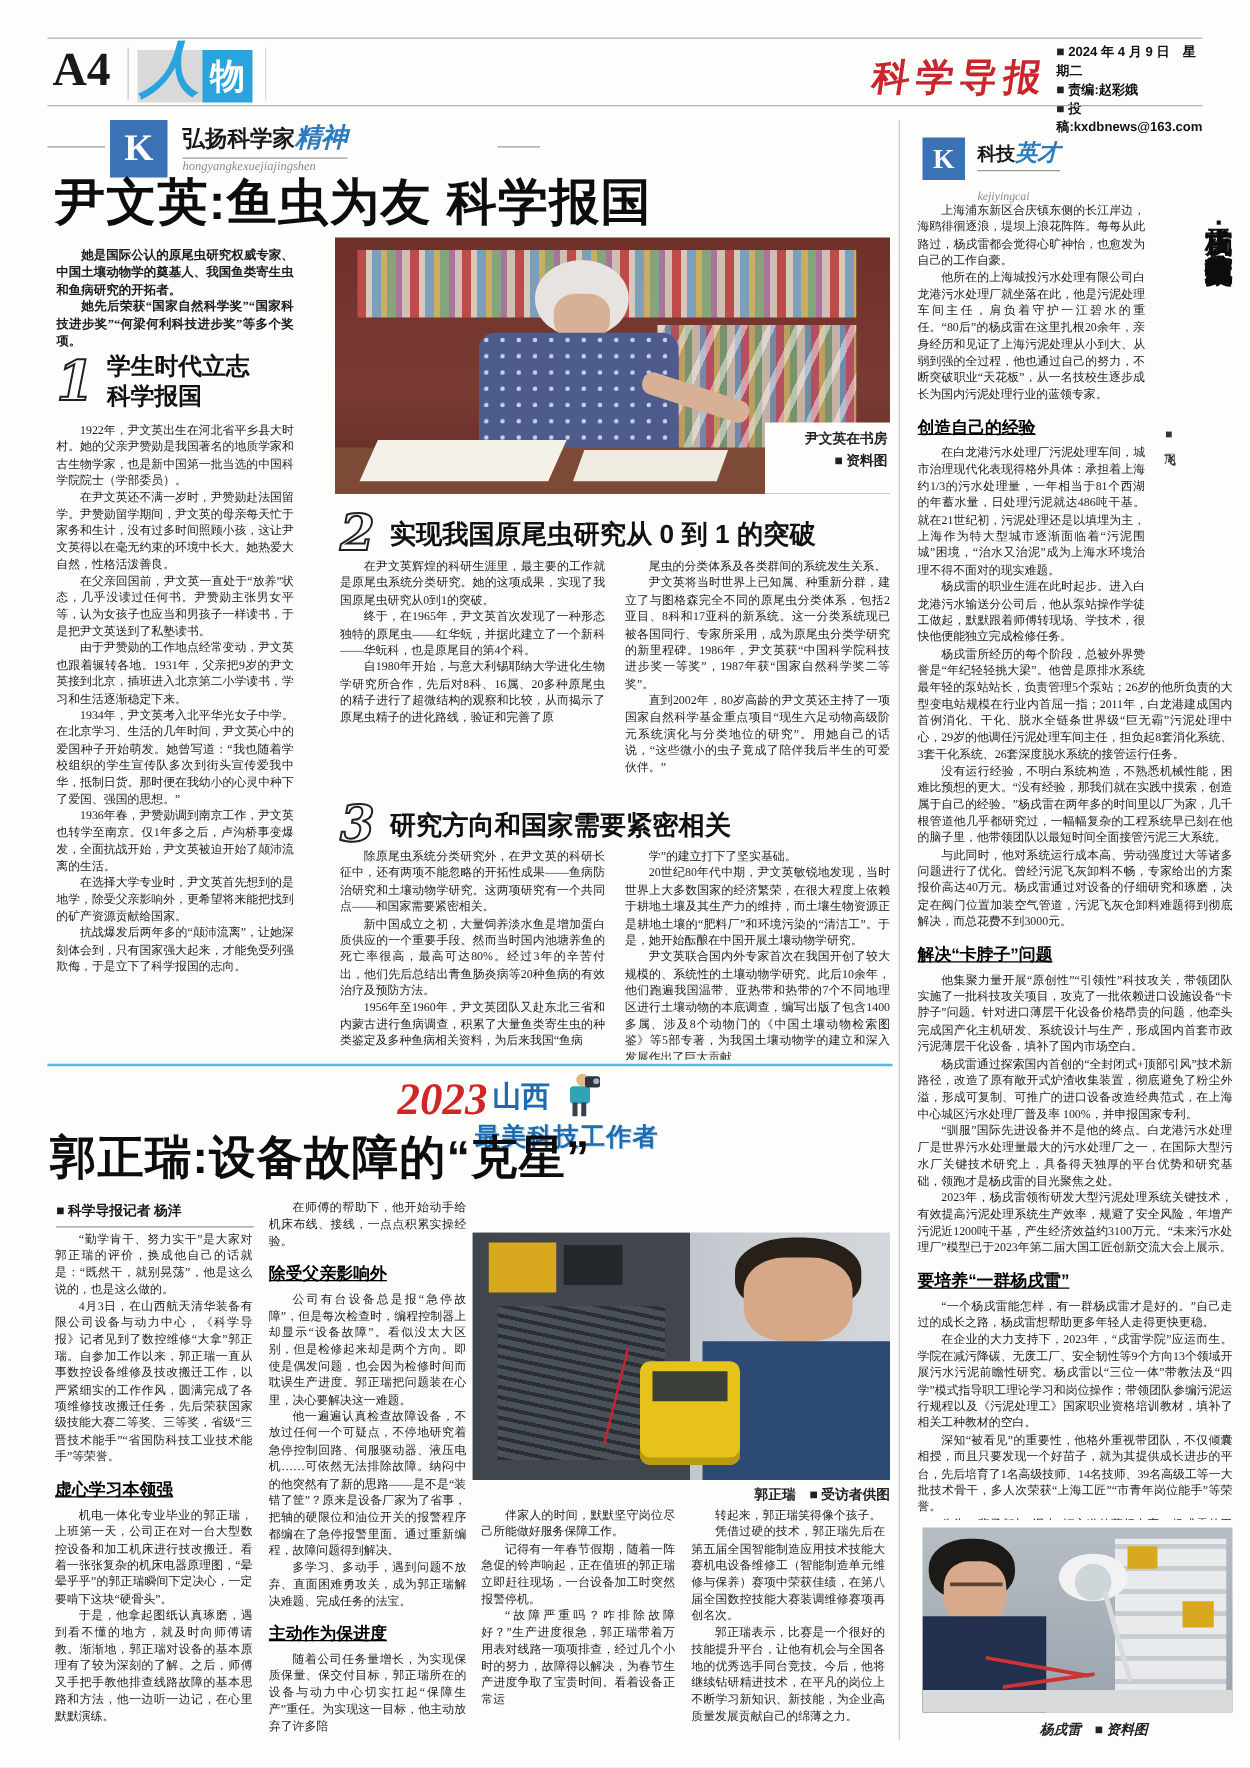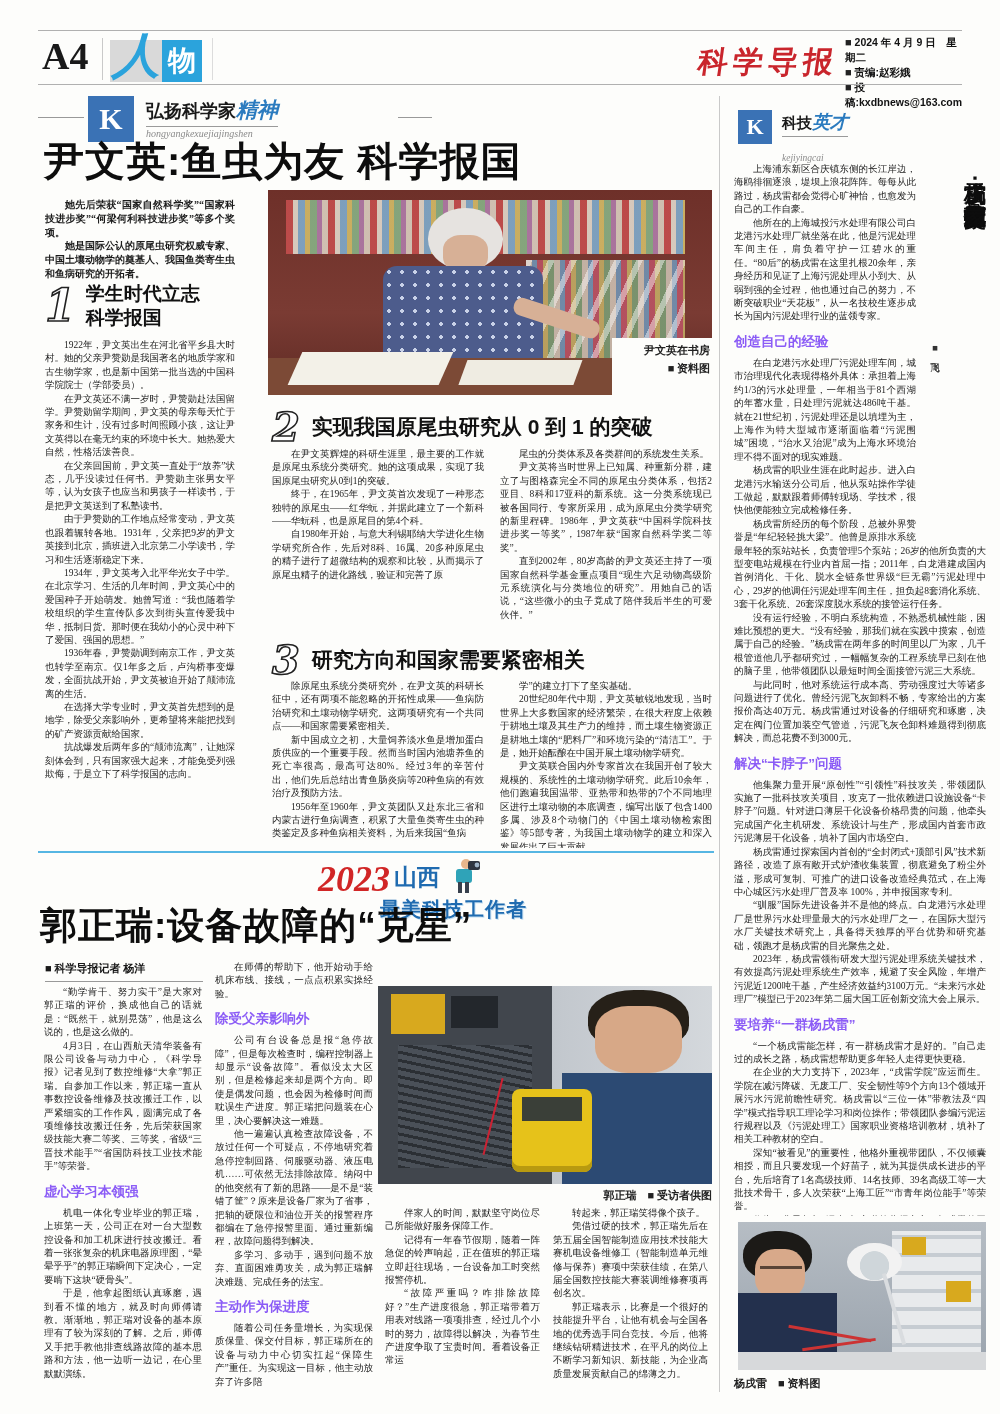--- a/index.html
+++ b/index.html
@@ -10,21 +10,21 @@
   .hline { position:absolute; background:#b0b0b0; height:1px; }
   .vline { position:absolute; background:#c9c9c9; width:1px; }
   .sans { font-family:"Liberation Sans", sans-serif; }
   .bodytext { font-size:9.5px; line-height:13.4px; text-align:justify; color:#1c1c1c; }
   .para { text-indent:2em; margin:0; }
   .kbox { display:inline-block; background:#3a72b5; color:#fff; font-family:"Liberation Serif",serif;
           font-weight:bold; text-align:center; }
   .script-blue { color:#2b7bbf; font-style:italic; font-weight:bold; font-family:"Liberation Serif",serif;text-align:right; }
   .pinyin { font-style:italic; color:#8a8a8a; font-family:"Liberation Serif",serif; }
   .subhead { font-family:"Liberation Sans",sans-serif; font-weight:bold; font-size:13.5px; line-height:18px;
-             margin:9px 0 6px; text-indent:0; color:#8b5cf6; }
+             margin:9px 0 6px; text-indent:0; color:#000000;text-decoration:underline; }
   .secnum { font-family:"DejaVu Serif",serif; font-style:italic; font-weight:bold; color:#fff;
             -webkit-text-stroke:1.6px #222; text-stroke:1.6px #222; }
   .sechead-title { font-family:"Liberation Sans",sans-serif; font-weight:bold; color:#111; }
   .caption { font-size:11px; font-weight:bold; color:#222; }
   .photo { position:absolute; overflow:hidden;padding-left:44px; }
   .clip { overflow:hidden; }
 </style>
 </head>
 <body>
 
@@ -60,22 +60,22 @@
     <span style="display:inline-block;margin-left:8px;vertical-align:top;">
       <span style="font-size:18px;font-weight:bold;font-family:'Liberation Sans',sans-serif;">弘扬科学家</span><span class="script-blue" style="font-size:21px;">精神</span>
       <span style="display:block;border-top:1px solid #9a9a9a;margin-top:2px;padding-top:1px;font-size:10px;" class="pinyin">hongyangkexuejiajingshen</span>
     </span>
   </div>
   <div class="hline" style="left:398px;top:117px;width:34px;background:#999;"></div>
 
   <div class="abs sans" style="left:44px;top:134px;width:670px;font-size:40px;font-weight:bold;letter-spacing:1px;color:#0d0d0d;">尹文英:鱼虫为友  科学报国</div>
 
   <div class="abs bodytext clip" style="left:45px;top:198px;width:190px;height:82px;font-weight:bold;font-size:10px;line-height:13.8px;">
+      <p class="para">她是国际公认的原尾虫研究权威专家、中国土壤动物学的奠基人、我国鱼类寄生虫和鱼病研究的开拓者。</p>
       <p class="para">她先后荣获“国家自然科学奖”“国家科技进步奖”“何梁何利科技进步奖”等多个奖项。</p>
-      <p class="para">她是国际公认的原尾虫研究权威专家、中国土壤动物学的奠基人、我国鱼类寄生虫和鱼病研究的开拓者。</p>
     </div>
 
   <div class="photo" style="left:268px;top:190px;width:444px;height:205px;background:linear-gradient(180deg,#6e3029 0%,#7a3b33 60%,#5e2a24 100%);">
     <div class="abs" style="left:4%;top:5%;width:90%;height:26%;background:repeating-linear-gradient(90deg,#c94f4f 0 7px,#e8e3d5 7px 12px,#7fb2d6 12px 19px,#d9c36a 19px 24px,#88b88a 24px 31px,#b37fb0 31px 36px,#e0d8c8 36px 42px);opacity:.85;"></div>
     <div class="abs" style="left:58%;top:34%;width:36%;height:58%;background:repeating-linear-gradient(90deg,#d6cfc0 0 6px,#6f9ec4 6px 11px,#c2566a 11px 17px,#cbb96a 17px 22px,#7aa87c 22px 28px);opacity:.8;"></div>
     <div class="abs" style="left:58%;top:34%;width:36%;height:58%;background:repeating-linear-gradient(115deg,rgba(255,255,255,.45) 0 6px,rgba(255,255,255,0) 6px 20px);"></div>
     <div class="abs" style="left:36%;top:9%;width:17%;height:30%;border-radius:50%;background:#e6e3e0;"></div>
     <div class="abs" style="left:39.5%;top:22%;width:10%;height:18%;border-radius:40%;background:#d7b096;"></div>
     <div class="abs" style="left:26%;top:37%;width:36%;height:48%;border-radius:14px 14px 0 0;background:radial-gradient(circle 2px at 6px 6px,#c9d2e8 1.6px,transparent 2px) 0 0/13px 13px,#4d5c8c;"></div>
     <div class="abs" style="left:55%;top:58%;width:20%;height:9%;border-radius:8px;background:#d7b096;transform:rotate(18deg);"></div>
@@ -262,15 +262,15 @@
     <div class="abs" style="left:44%;top:14%;width:22%;height:26%;border-radius:50%;background:radial-gradient(circle at 50% 60%,#cfd6da 40%,#f2f2f2 42%);"></div>
     <div class="abs" style="left:62%;top:34%;width:4px;height:50%;background:#d9dcdf;transform:rotate(-16deg);"></div>
     <div class="abs" style="left:2%;top:6%;width:28%;height:34%;border-radius:46%;background:#1c1a17;"></div>
     <div class="abs" style="left:7%;top:18%;width:20%;height:34%;border-radius:40%;background:#d8a98a;"></div>
     <div class="abs" style="left:9%;top:30%;width:17%;height:3px;background:#5a4436;"></div>
     <div class="abs" style="left:0;top:48%;width:40%;height:52%;background:#23304d;"></div>
     <div class="abs" style="left:20%;top:74%;width:34%;height:3px;background:#c33;transform:rotate(10deg);"></div>
     <div class="abs" style="left:26%;top:82%;width:30%;height:3px;background:#c33;transform:rotate(-8deg);"></div>
     <div class="abs" style="left:0;top:88%;width:100%;height:12%;background:#d7d9db;"></div>
   </div>
-  <div class="abs caption" style="left:734px;top:1376px;width:248px;text-align:left;"><span>杨戌雷</span>　<span>■ 资料图</span></div>
+  <div class="abs caption" style="left:751px;top:1376px;width:248px;text-align:center;font-style:italic;"><span>杨戌雷</span>　<span>■ 资料图</span></div>
 
 </div>
 
 </body></html>

